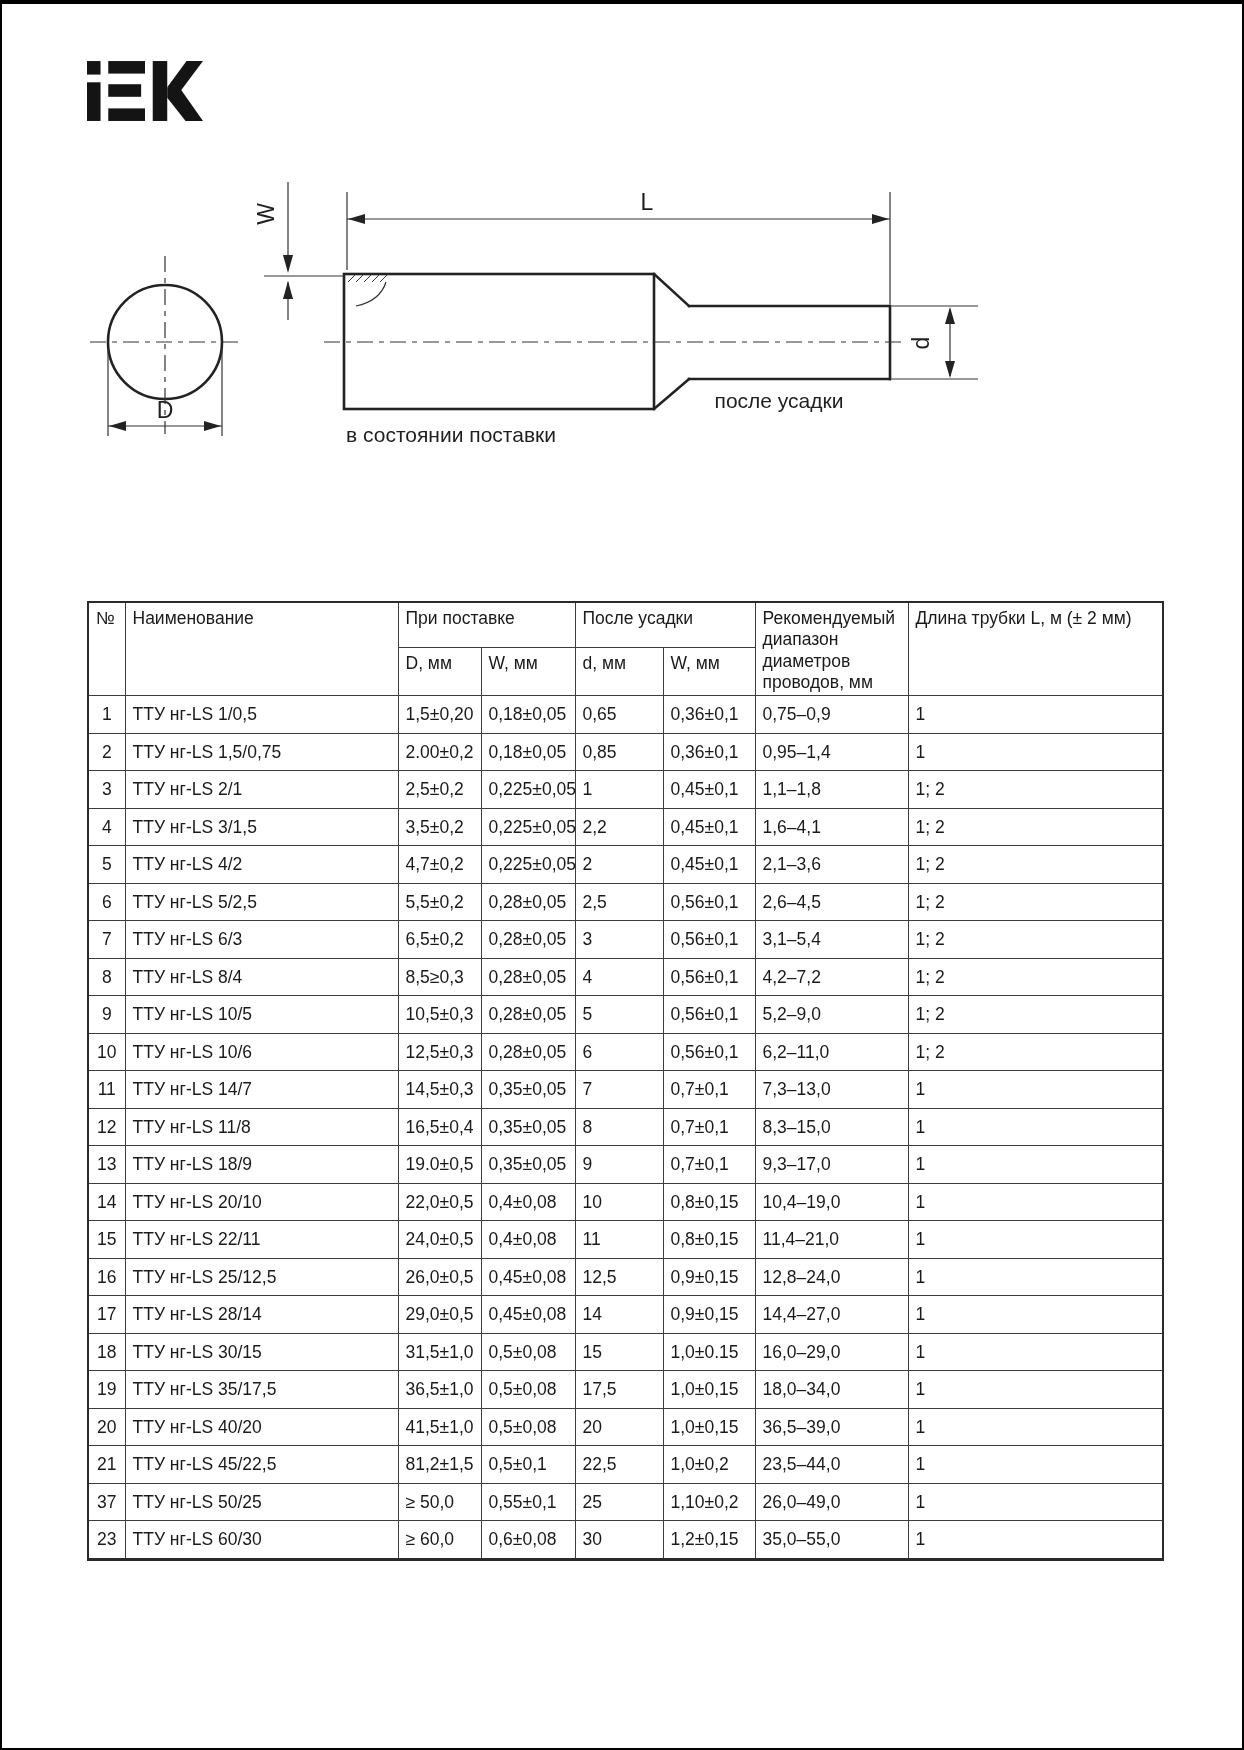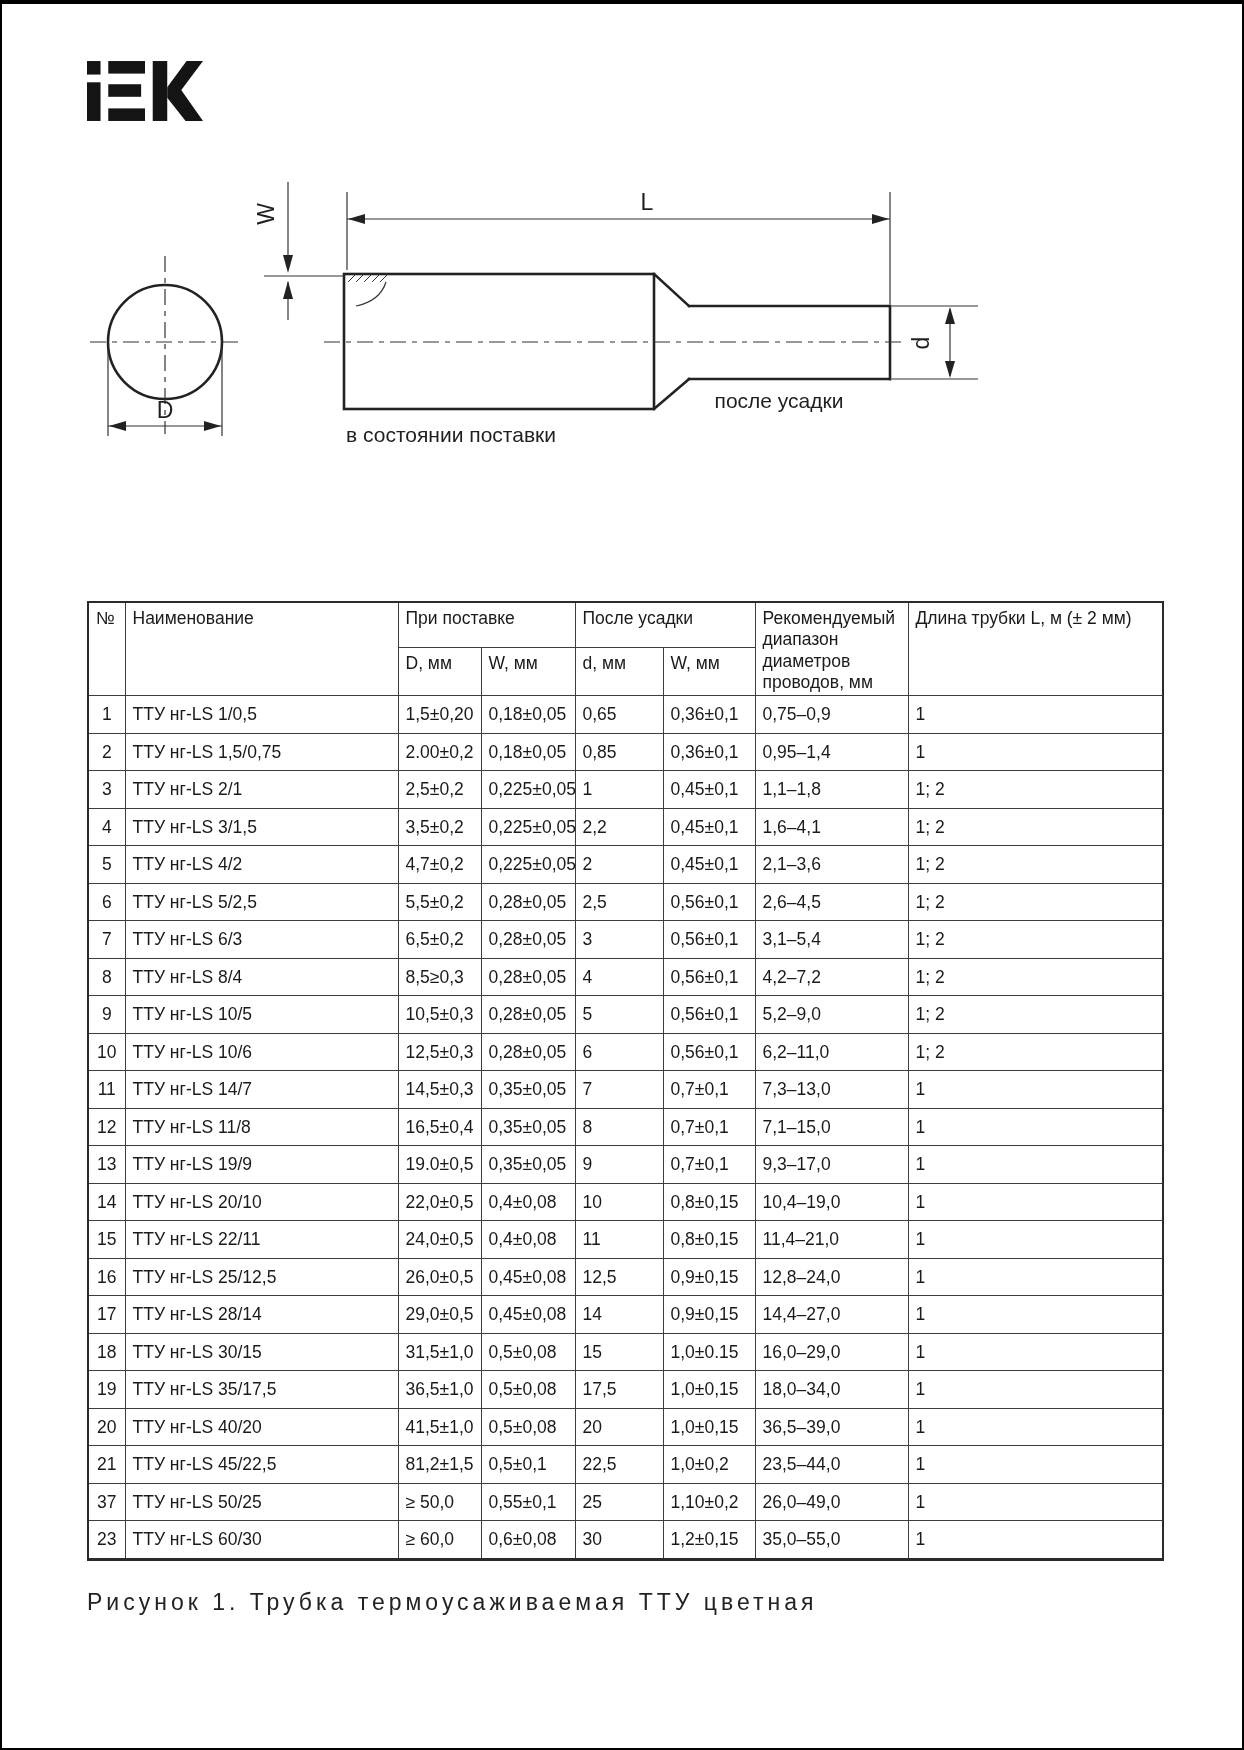--- a/index.html
+++ b/index.html
@@ -263,26 +263,26 @@
           <td class="c6">7,3–13,0</td>
           <td class="c7">1</td>
         </tr>
         <tr>
           <td class="c0">12</td>
           <td class="c1">ТТУ нг-LS 11/8</td>
           <td class="c2">16,5±0,4</td>
           <td class="c3">0,35±0,05</td>
           <td class="c4">8</td>
           <td class="c5">0,7±0,1</td>
-          <td class="c6">7,1–15,0</td>
+          <td class="c6">8,3–15,0</td>
           <td class="c7">1</td>
         </tr>
         <tr>
           <td class="c0">13</td>
-          <td class="c1">ТТУ нг-LS 19/9</td>
+          <td class="c1">ТТУ нг-LS 18/9</td>
           <td class="c2">19.0±0,5</td>
           <td class="c3">0,35±0,05</td>
           <td class="c4">9</td>
           <td class="c5">0,7±0,1</td>
           <td class="c6">9,3–17,0</td>
           <td class="c7">1</td>
         </tr>
         <tr>
           <td class="c0">14</td>
           <td class="c1">ТТУ нг-LS 20/10</td>
@@ -379,15 +379,14 @@
           <td class="c2">≥ 60,0</td>
           <td class="c3">0,6±0,08</td>
           <td class="c4">30</td>
           <td class="c5">1,2±0,15</td>
           <td class="c6">35,0–55,0</td>
           <td class="c7">1</td>
         </tr>
       </tbody>
   </table>
 
-  <div class="fig-caption">Рисунок 1. Трубка термоусаживаемая ТТУ цветная</div>
 
 </div>
 
 </body></html>

